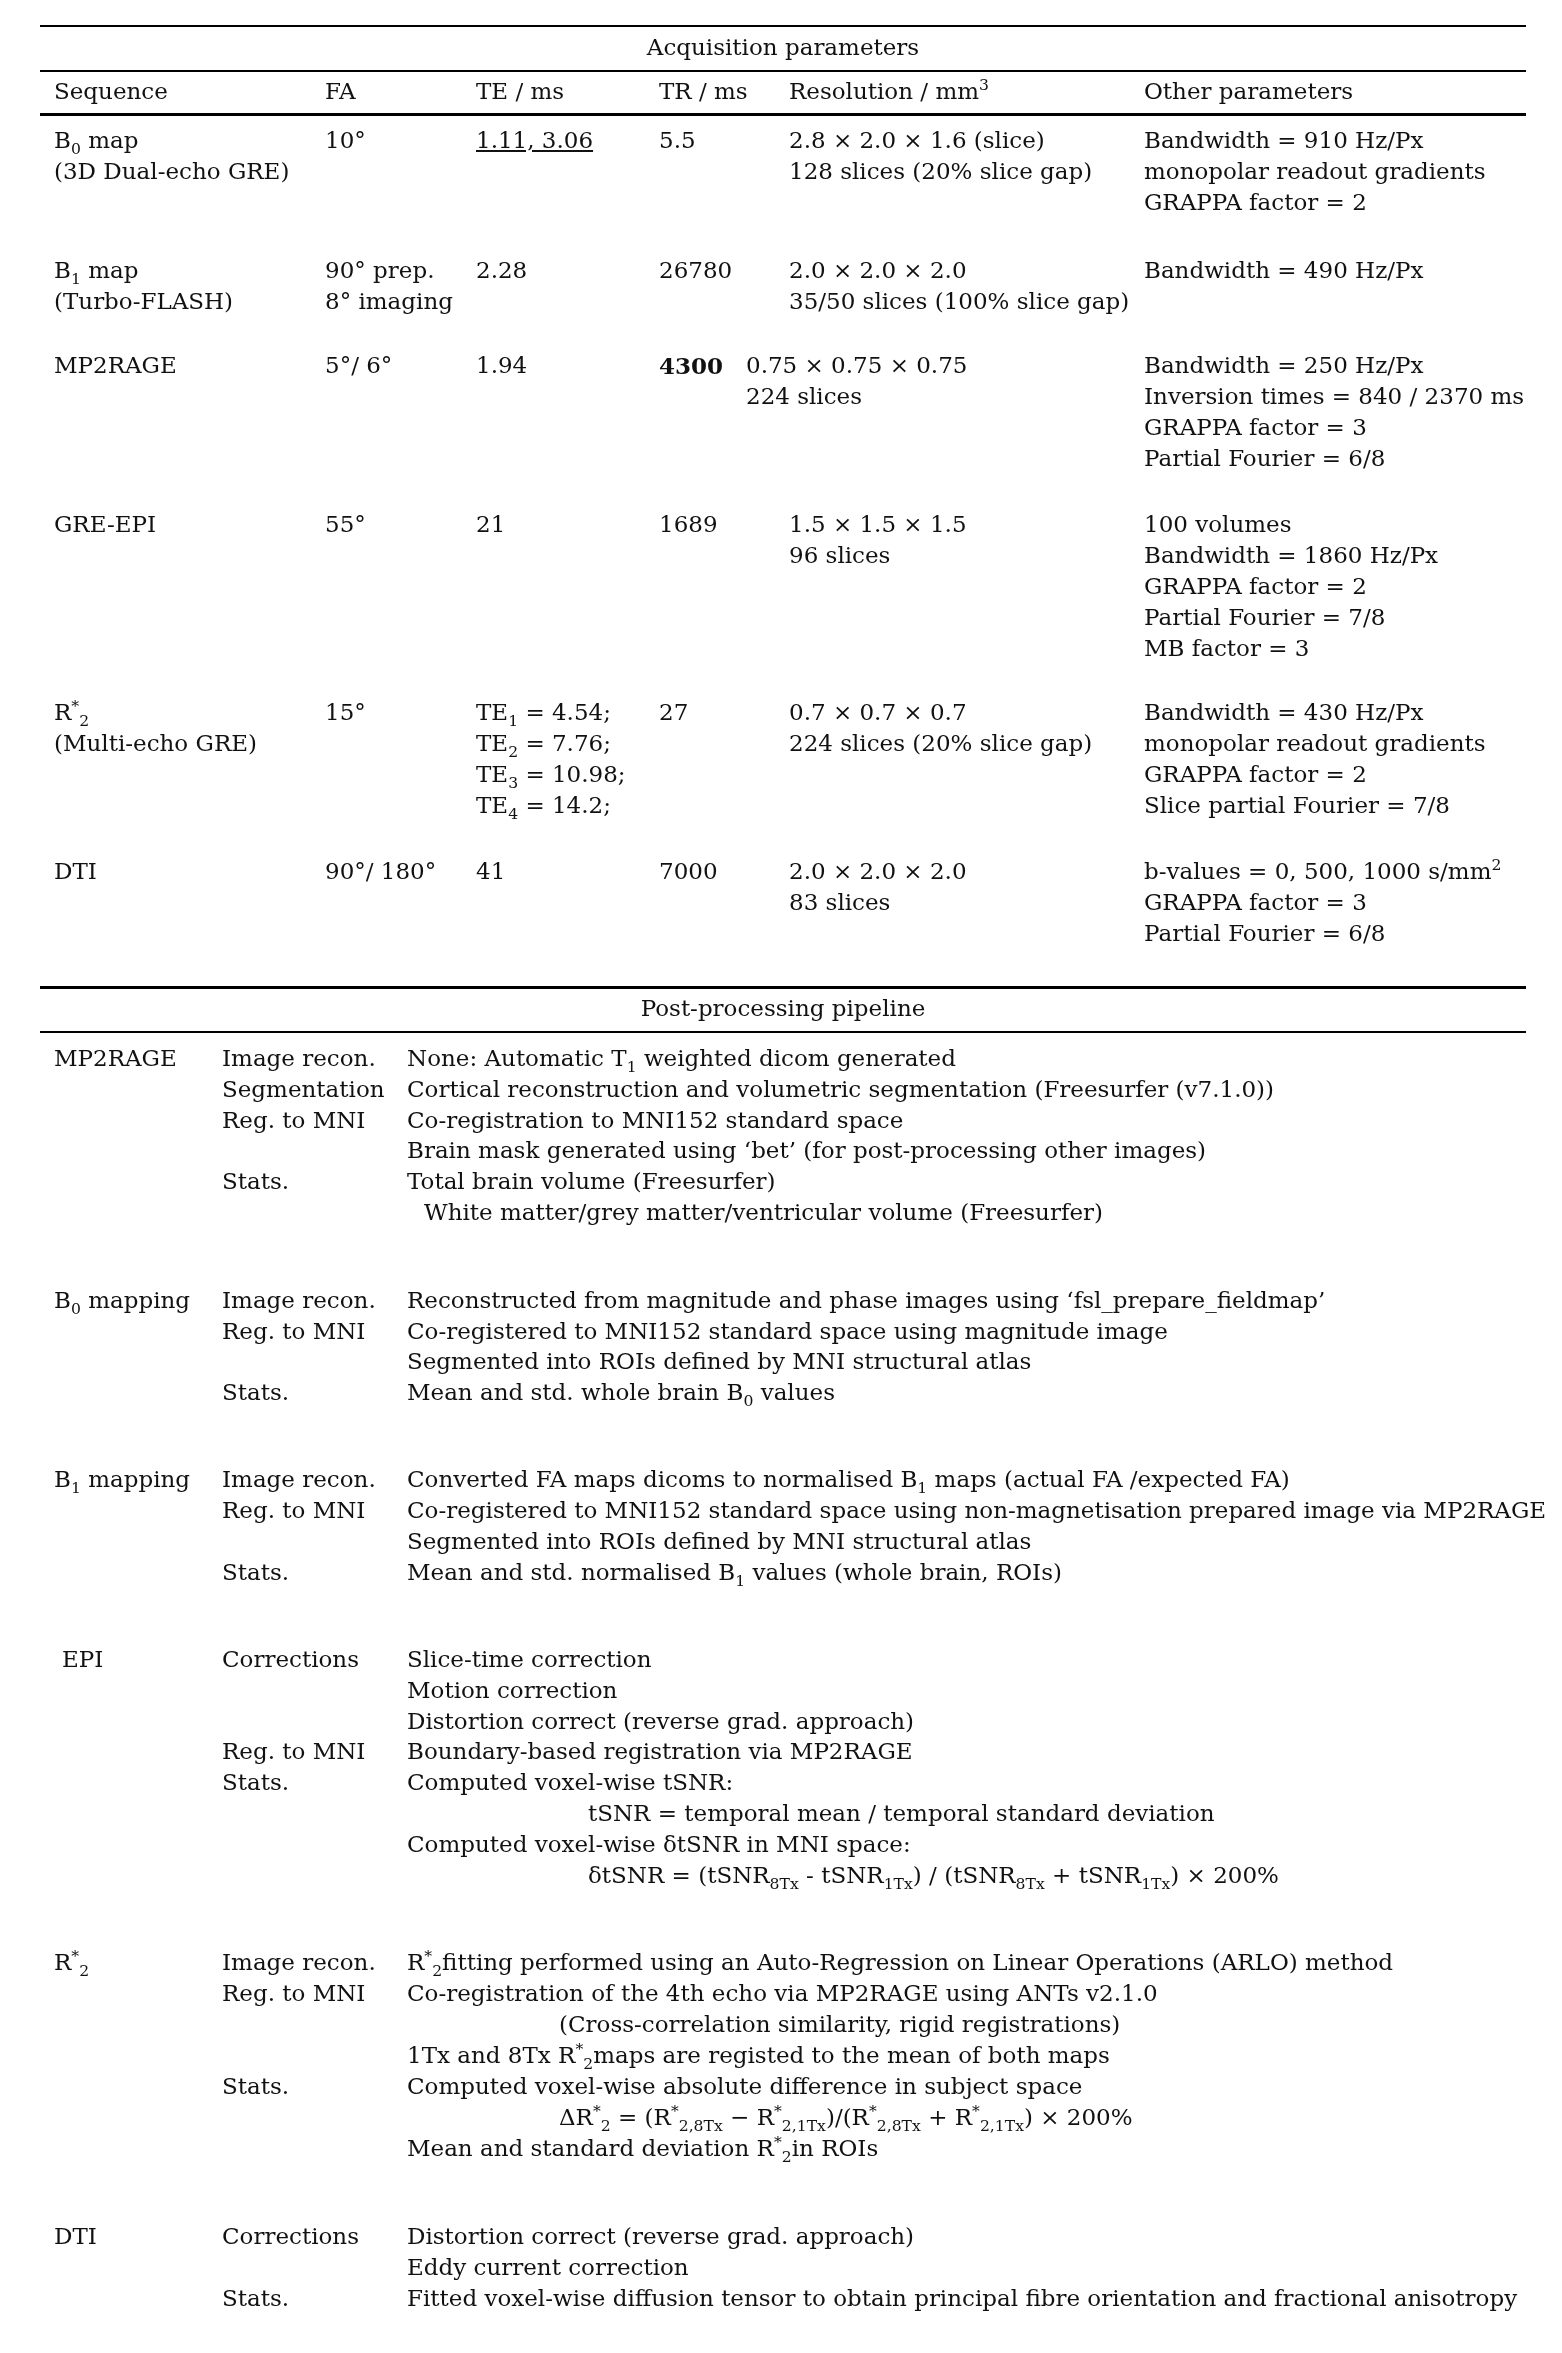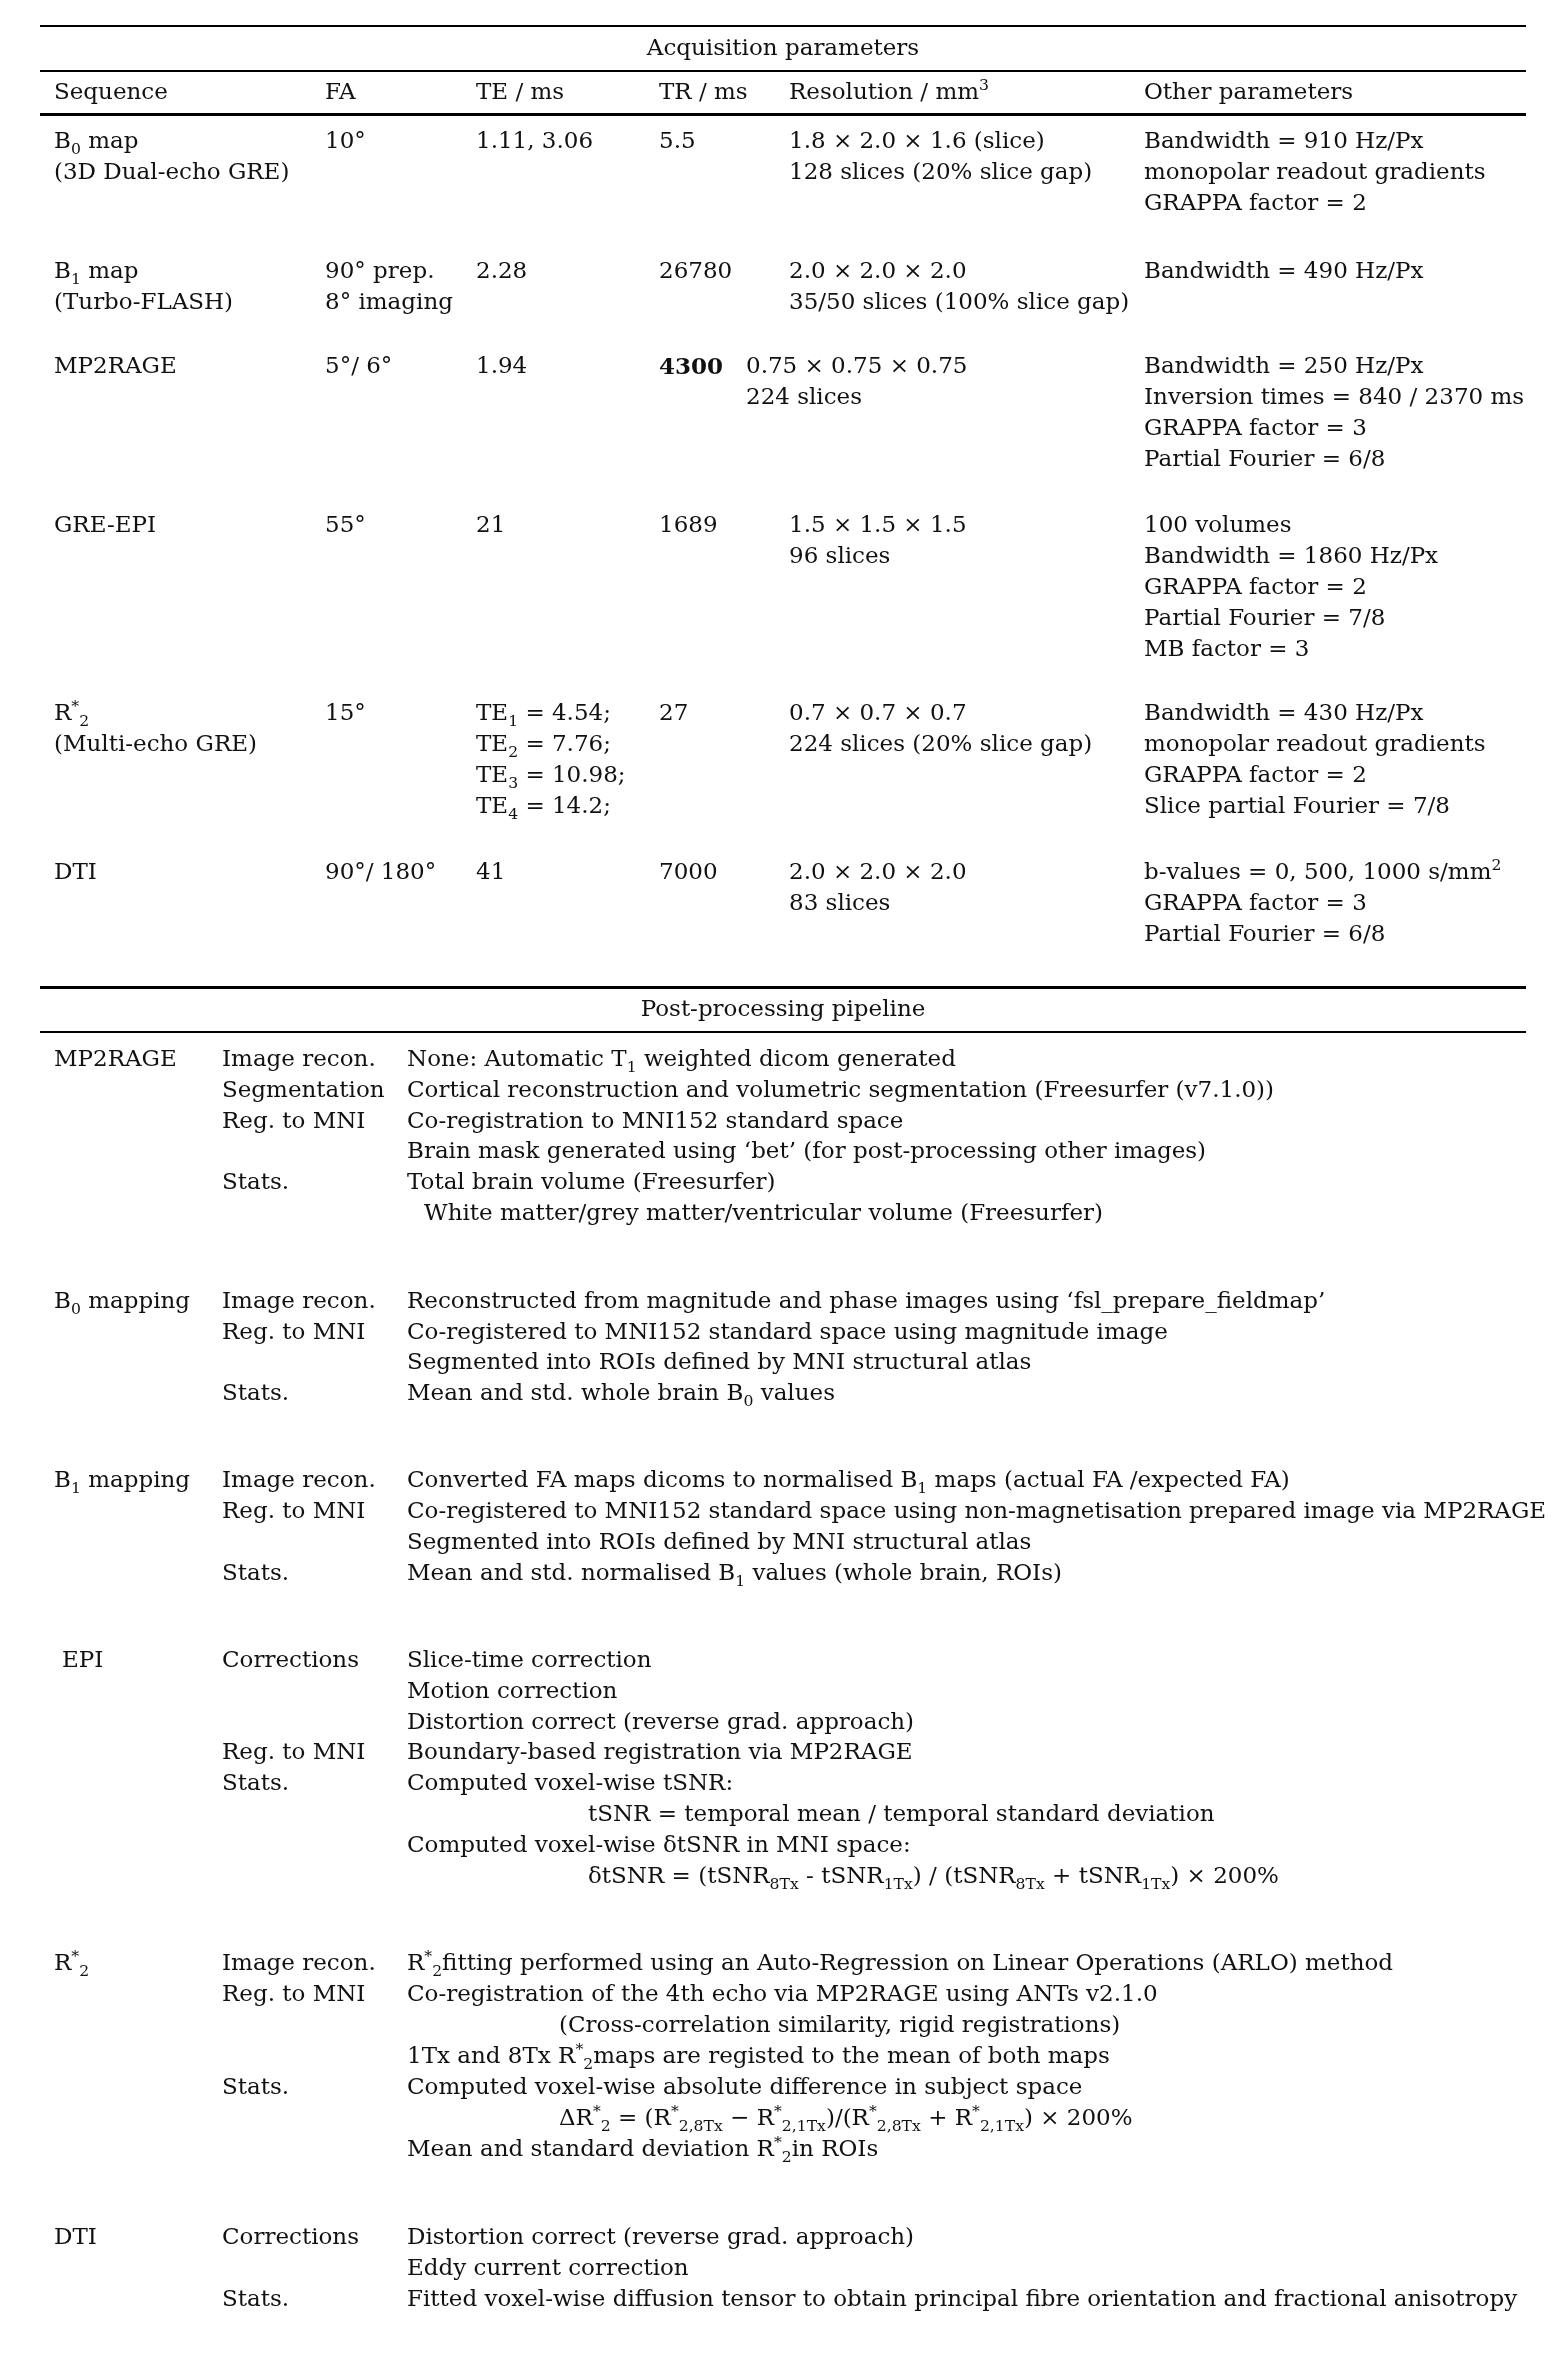--- a/index.html
+++ b/index.html
@@ -32,26 +32,26 @@
 <div class="t" style="top:76px;left:1144px;">Other parameters</div>
 
 <div id="acq-rows">
     <div class="t lines" style="top: 125px; left: 54px;">
       <div>B<sub>0</sub> map</div>
       <div>(3D Dual-echo GRE)</div>
     </div>
     <div class="t lines" style="top: 125px; left: 325px;">
       <div>10°</div>
     </div>
-    <div class="t lines" style="top: 125px; left: 476px;">
+    <div class="t lines" style="top: 125px; left: 476px; text-decoration: underline;">
       <div>1.11, 3.06</div>
     </div>
     <div class="t" style="top: 125px; left: 659px;">5.5</div>
     <div class="t lines" style="top: 125px; left: 789px;">
-      <div>1.8 × 2.0 × 1.6 (slice)</div>
+      <div>2.8 × 2.0 × 1.6 (slice)</div>
       <div>128 slices (20% slice gap)</div>
     </div>
     <div class="t lines" style="top: 125px; left: 1144px;">
       <div>Bandwidth = 910 Hz/Px</div>
       <div>monopolar readout gradients</div>
       <div>GRAPPA factor = 2</div>
     </div>
     <div class="t lines" style="top: 255px; left: 54px;">
       <div>B<sub>1</sub> map</div>
       <div>(Turbo-FLASH)</div>

